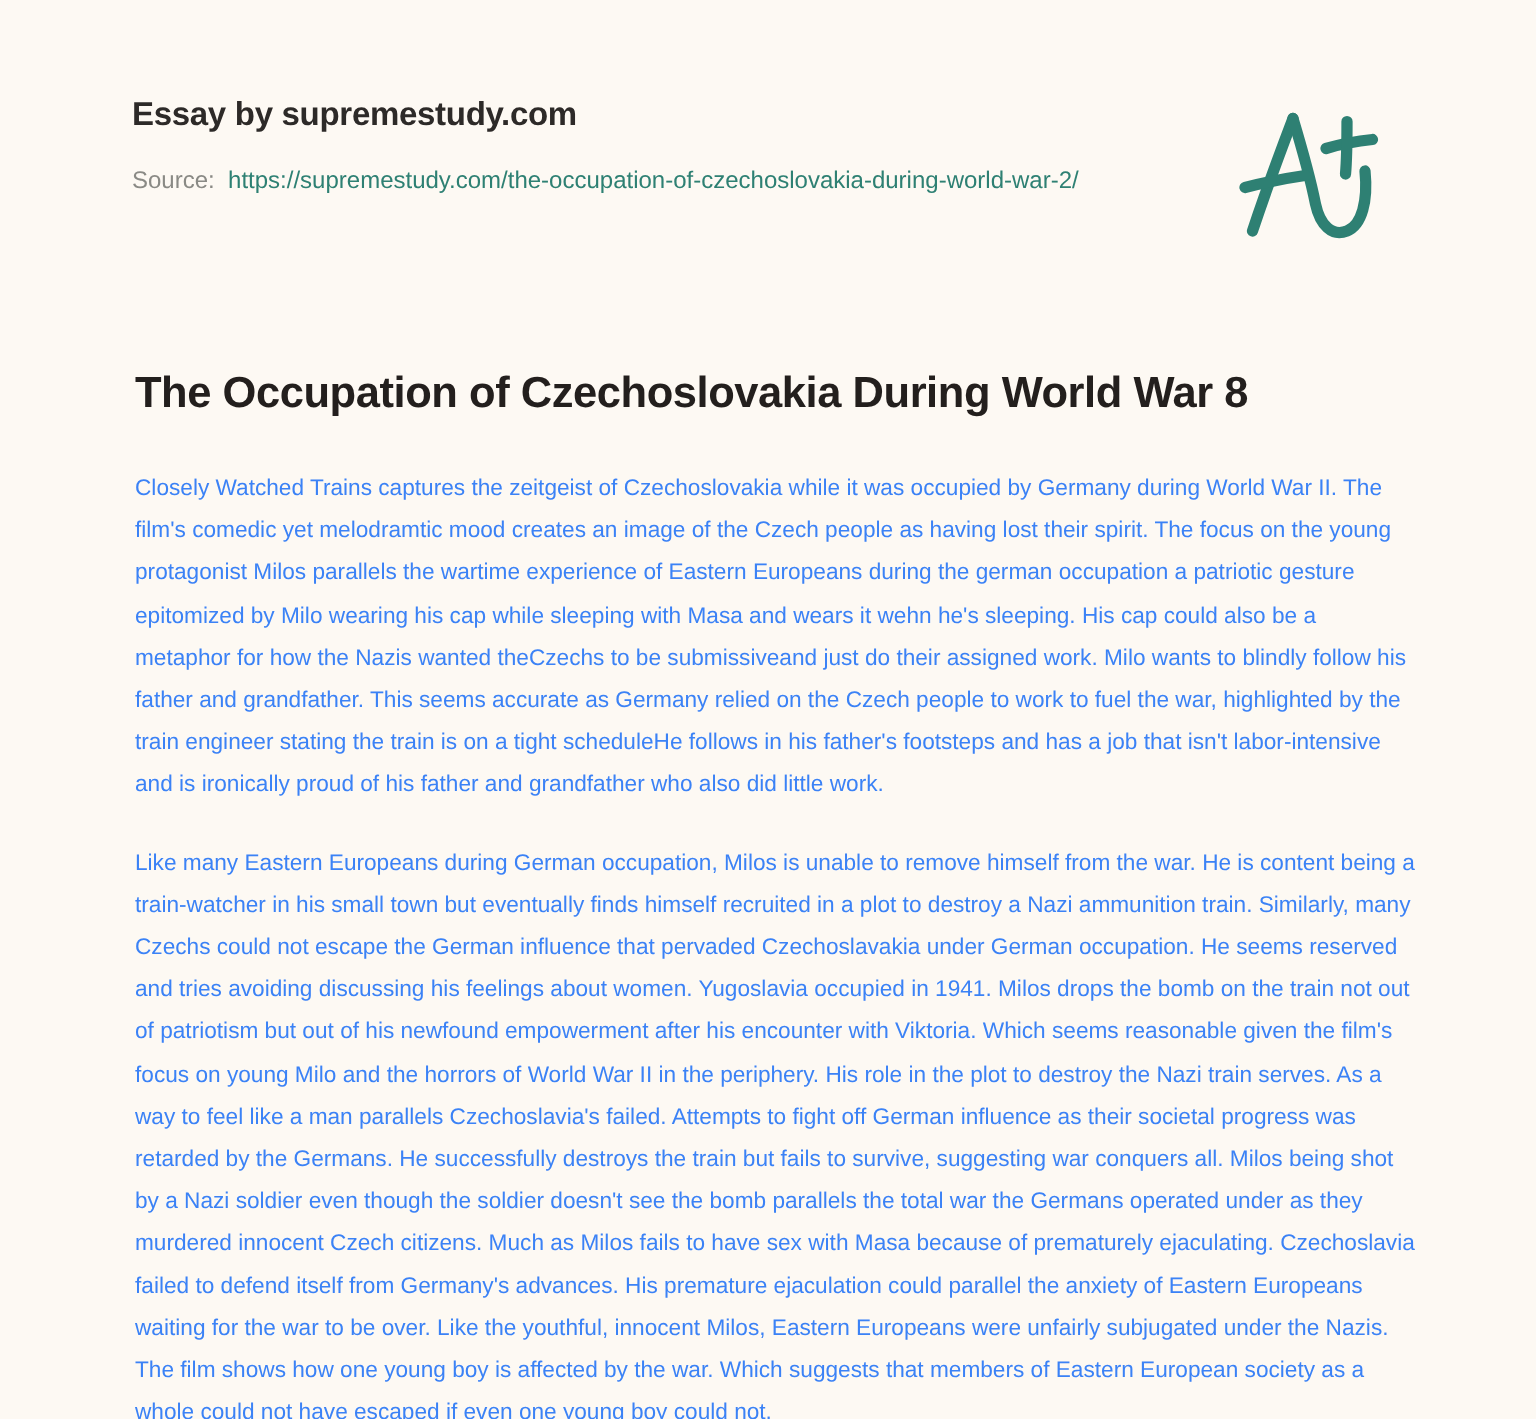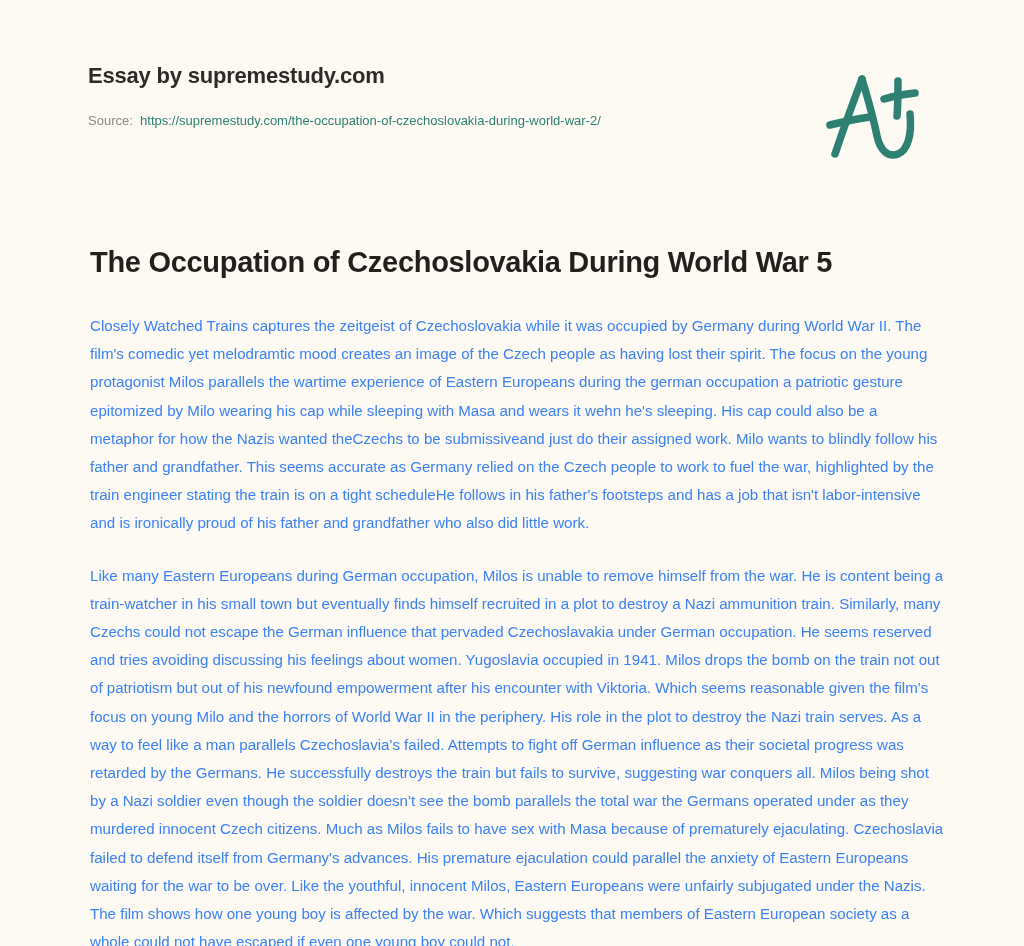--- a/index.html
+++ b/index.html
@@ -32,21 +32,21 @@
     font-size: 22px;
     font-weight: bold;
     color: #2d2a28;
     letter-spacing: -0.2px;
     line-height: 28px;
     margin: 0;
   }
   .source-line {
     margin: 0;
     padding-top: 19px;
-    font-size: 13px;
+    font-size: 16px;
     line-height: 23px;
     color: #8a8a85;
     max-width: 672px;
     word-break: break-word;
   }
   .source-label {
     color: #8a8a85;
   }
   .source-url {
     color: #2e8073;
@@ -122,20 +122,20 @@
 
         <path d="M12 59 C 24 56, 38 53, 52 51"></path>
 
         <path d="M66 33 C 76 30, 87 28, 97 27"></path>
 
         <path d="M80 15 C 80 27, 80 39, 79 50"></path>
       </g>
     </svg>
   </div>
 
-  <h1 class="title">The Occupation of Czechoslovakia During World War 5</h1>
+  <h1 class="title">The Occupation of Czechoslovakia During World War 8</h1>
 
   <div class="article">
     <p>Closely Watched Trains captures the zeitgeist of Czechoslovakia while it was occupied by Germany during World War II. The film's comedic yet melodramtic mood creates an image of the Czech people as having lost their spirit. The focus on the young protagonist Milos parallels the wartime experience of Eastern Europeans during the german occupation a patriotic gesture epitomized by Milo wearing his cap while sleeping with Masa and wears it wehn he's sleeping. His cap could also be a metaphor for how the Nazis wanted theCzechs to be submissiveand just do their assigned work. Milo wants to blindly follow his father and grandfather. This seems accurate as Germany relied on the Czech people to work to fuel the war, highlighted by the train engineer stating the train is on a tight scheduleHe follows in his father's footsteps and has a job that isn't labor-intensive and is ironically proud of his father and grandfather who also did little work.</p>
     <p>Like many Eastern Europeans during German occupation, Milos is unable to remove himself from the war. He is content being a train-watcher in his small town but eventually finds himself recruited in a plot to destroy a Nazi ammunition train. Similarly, many Czechs could not escape the German influence that pervaded Czechoslavakia under German occupation. He seems reserved and tries avoiding discussing his feelings about women. Yugoslavia occupied in 1941. Milos drops the bomb on the train not out of patriotism but out of his newfound empowerment after his encounter with Viktoria. Which seems reasonable given the film's focus on young Milo and the horrors of World War II in the periphery. His role in the plot to destroy the Nazi train serves. As a way to feel like a man parallels Czechoslavia's failed. Attempts to fight off German influence as their societal progress was retarded by the Germans. He successfully destroys the train but fails to survive, suggesting war conquers all. Milos being shot by a Nazi soldier even though the soldier doesn't see the bomb parallels the total war the Germans operated under as they murdered innocent Czech citizens. Much as Milos fails to have sex with Masa because of prematurely ejaculating. Czechoslavia failed to defend itself from Germany's advances. His premature ejaculation could parallel the anxiety of Eastern Europeans waiting for the war to be over. Like the youthful, innocent Milos, Eastern Europeans were unfairly subjugated under the Nazis. The film shows how one young boy is affected by the war. Which suggests that members of Eastern European society as a whole could not have escaped if even one young boy could not.</p>
   </div>
 
 </div>
 
 </body></html>

